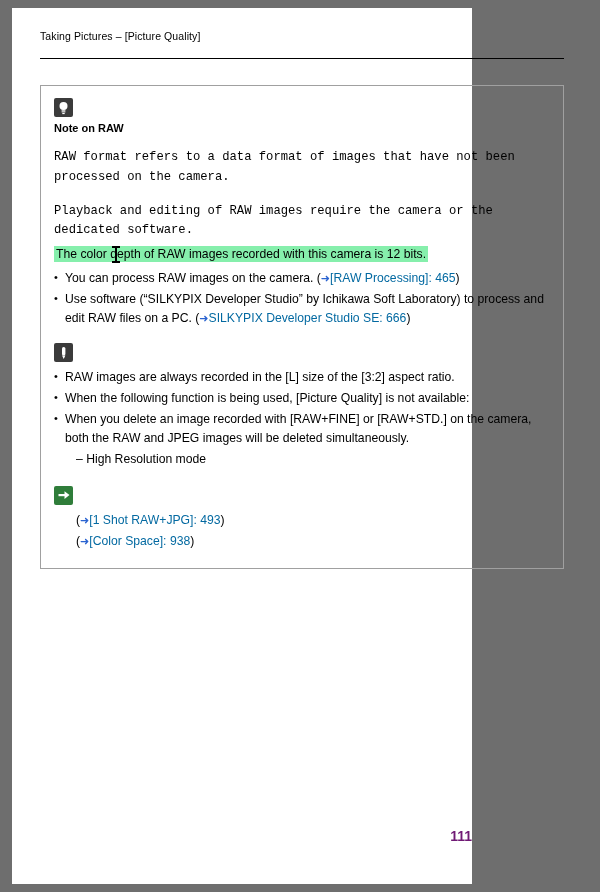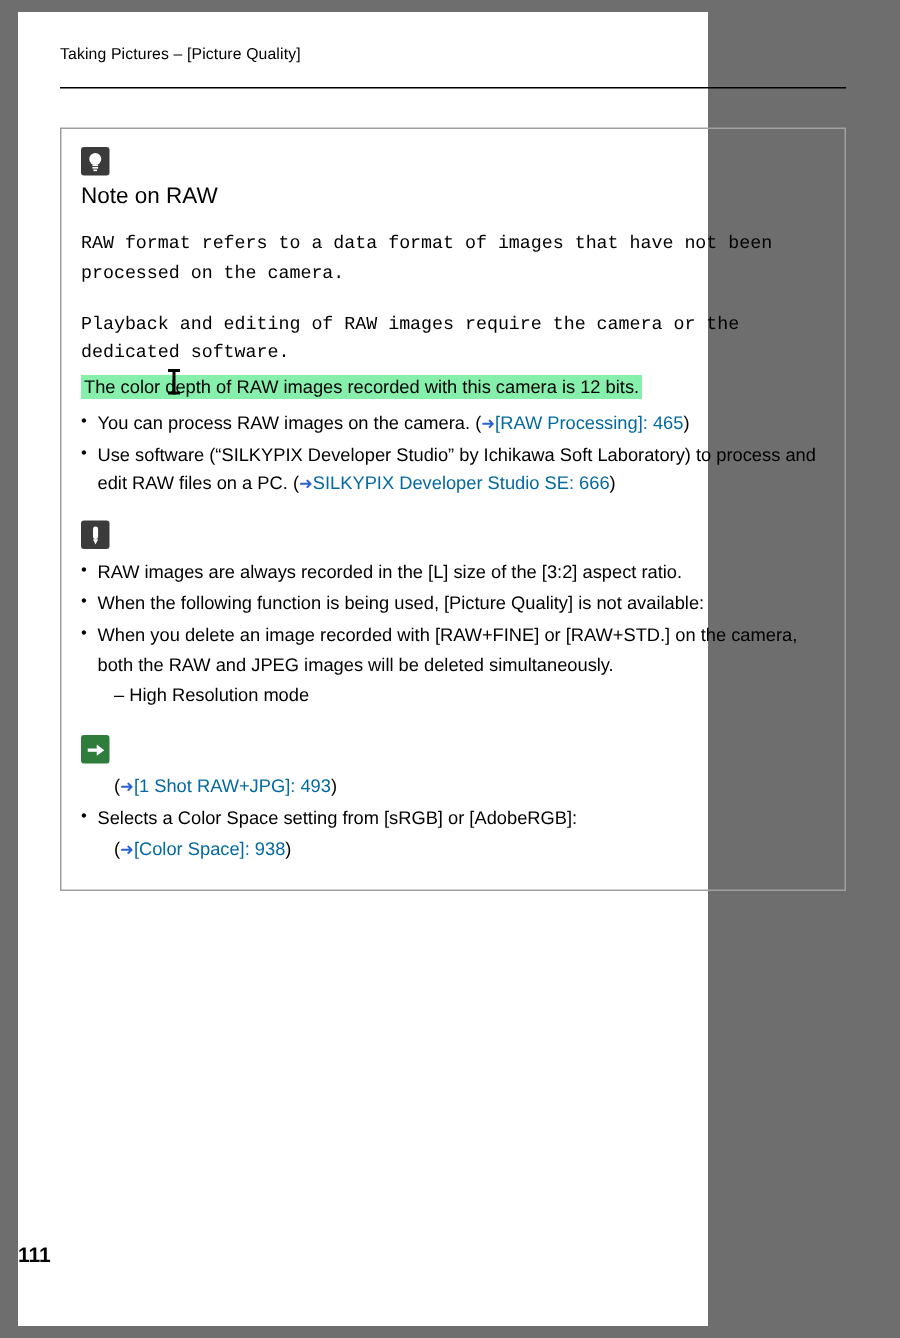--- a/index.html
+++ b/index.html
@@ -52,22 +52,22 @@
     height: 19px;
     background: #3b3b3b;
     border-radius: 2px;
     display: flex;
     align-items: center;
     justify-content: center;
     margin-bottom: 5px;
   }
   .icon-badge svg { display: block; }
   .note-title {
-    font-size: 15px;
-    font-weight: normal;
+    font-size: 11px;
+    font-weight: bold;
     color: #000;
     margin: 2px 0 6px 0;
   }
   .para {
     font-size: 12.2px;
     line-height: 1.62;
     color: #000;
     margin: 14px 0 2px 0;
     font-family: Liberation Mono, monospace;
   }
@@ -127,24 +127,24 @@
     background: #3b3b3b;
   }
   .icon-badge.arrow {
     background: #2f7d3a;
   }
   .footer-page {
     position: absolute;
     left: 0;
     right: 0;
     top: 820px;
-    text-align: left;
+    text-align: right;
     font-size: 14px;
     font-weight: bold;
-    color: #000000;
+    color: #701a75;
   }
   .cursor {
     position: absolute;
     left: 103px;
     top: 238px;
     width: 2px;
     height: 17px;
     background: #000;
   }
   .cursor:before, .cursor:after {
@@ -218,21 +218,20 @@
             <rect x="1.5" y="6" width="7" height="2.2" fill="#ffffff"></rect>
             <polygon points="7.5,3.3 12.5,7.1 7.5,10.9" fill="#ffffff"></polygon>
           </svg>
         </div>
       </div>
 
       <ul class="bullets">
         <li class="nobullet">
           <span>(</span><span class="arrow-glyph">➜</span><a class="link" href="#"><span>[</span><span>1 Shot RAW+JPG]: 493</span></a><span>)</span>
         </li>
-        <li><span>Selects a Color Space setting from [sRGB] or [AdobeRGB]:</span></li>
         <li class="nobullet">
           <span>(</span><span class="arrow-glyph">➜</span><a class="link" href="#">[Color Space]: 938</a><span>)</span>
         </li>
       </ul>
 
     </div>
 
   </div>
 
   <div class="cursor"></div>

